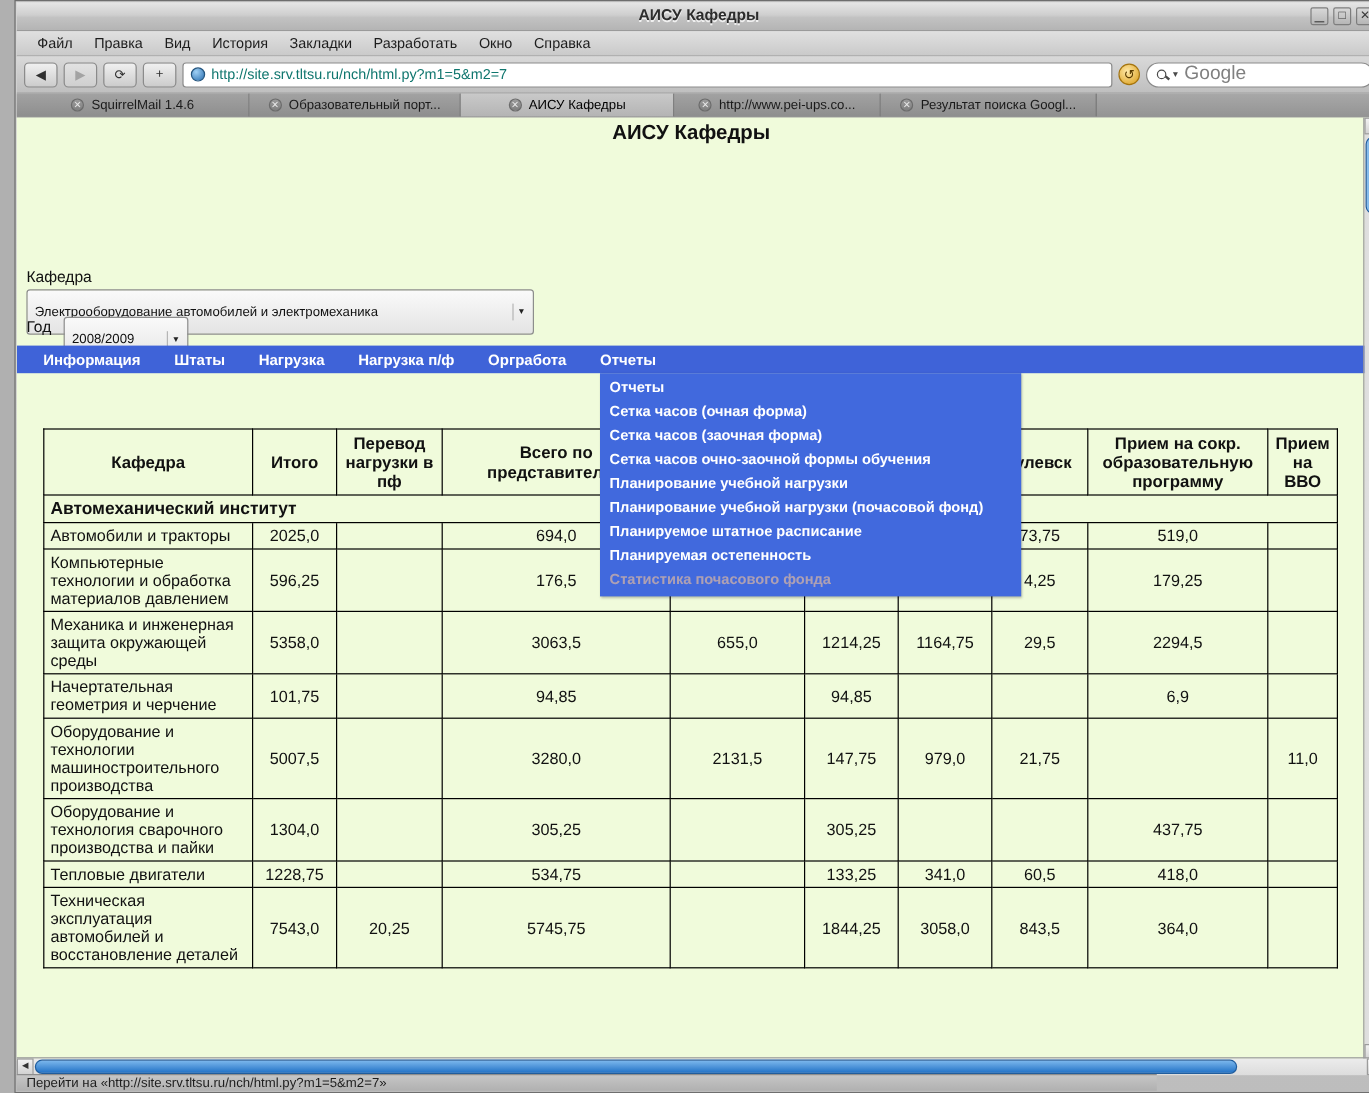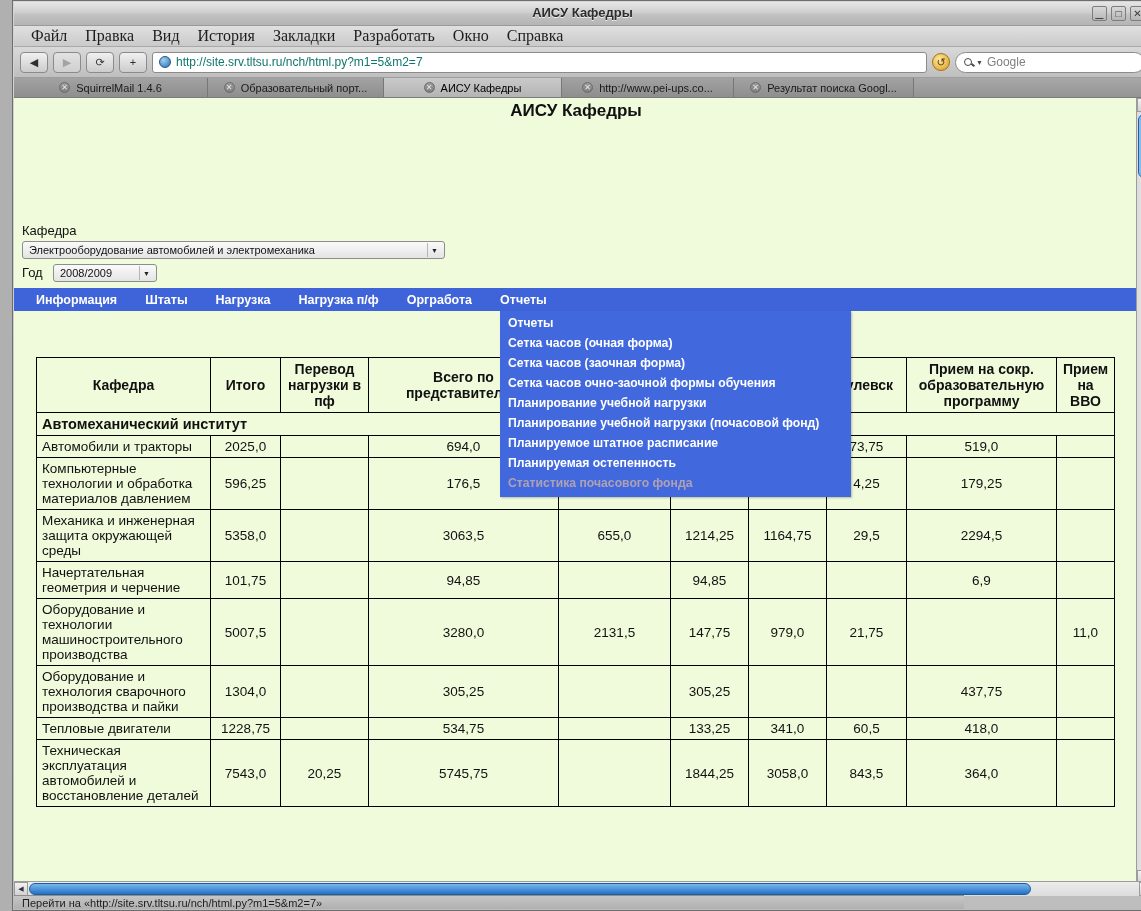--- a/index.html
+++ b/index.html
@@ -55,25 +55,24 @@
 
   
   .menubar {
     position: absolute; left: 1px; top: 25px; right: 1px; height: 21px;
     background: linear-gradient(#e0e0e0, #cacaca);
     border-bottom: 1px solid #a8a8a8;
     display: flex; align-items: center;
     padding-left: 8px;
   }
   .menu-item {
-    font-size: 16px; color: #1d1d1d;
+    font-size: 12px; color: #1d1d1d;
     padding: 1px 9px;
     white-space: nowrap;
     cursor: default;
-    font-family: Liberation Serif, serif;
   }
 
   
   .toolbar {
     position: absolute; left: 1px; top: 46px; right: 1px; height: 31px;
     background: linear-gradient(#d9d9d9, #bfbfbf);
     border-bottom: 1px solid #9d9d9d;
     display: flex; align-items: center;
     padding: 0 6px;
     gap: 5px;
@@ -128,21 +127,21 @@
   .mag {
     width: 8px; height: 8px; border: 1.6px solid #4a4a4a;
     border-radius: 50%; position: relative; flex: none;
   }
   .mag:after {
     content: ""; position: absolute; width: 4px; height: 1.6px;
     background: #4a4a4a; right: -4px; bottom: -0.5px;
     transform: rotate(40deg);
   }
   .caret-small { font-size: 7px; color: #4a4a4a; }
-  .search-text { font-size: 12px; color: #808080; }
+  .search-text { font-size: 16px; color: #808080; }
 
   
   .tabbar {
     position: absolute; left: 1px; top: 77px; right: 1px; height: 20px;
     background: linear-gradient(#a8a8a8, #949494);
     display: flex; align-items: stretch;
     border-bottom: 1px solid #7c7c7c;
   }
   .tab {
     display: flex; align-items: center; gap: 6px;
@@ -192,21 +191,21 @@
   }
   .lbl-kafedra { left: 8px; top: 125px; }
   .lbl-god { left: 8px; top: 167px; }
   .select-box {
     position: absolute;
     background: linear-gradient(#fafafa, #e4e4e4);
     border: 1px solid #8d8d8d;
     border-radius: 3px;
     display: flex; align-items: center;
     font-size: 11px; color: #111;
-    padding: 8px 3px;
+    padding: 18px 3px;
   }
   .sel-kafedra { left: 8px; top: 143px; width: 423px; height: 17px; }
   .sel-god { left: 39px; top: 166px; width: 104px; height: 18px; }
   .sel-val { flex: 1; white-space: nowrap; overflow: hidden; padding-left: 3px; }
   .sel-arrow {
     width: 14px; height: 14px;
     display: flex; align-items: center; justify-content: center;
     border-left: 1px solid #b5b5b5;
     font-size: 7px; color: #222;
     flex: none;

